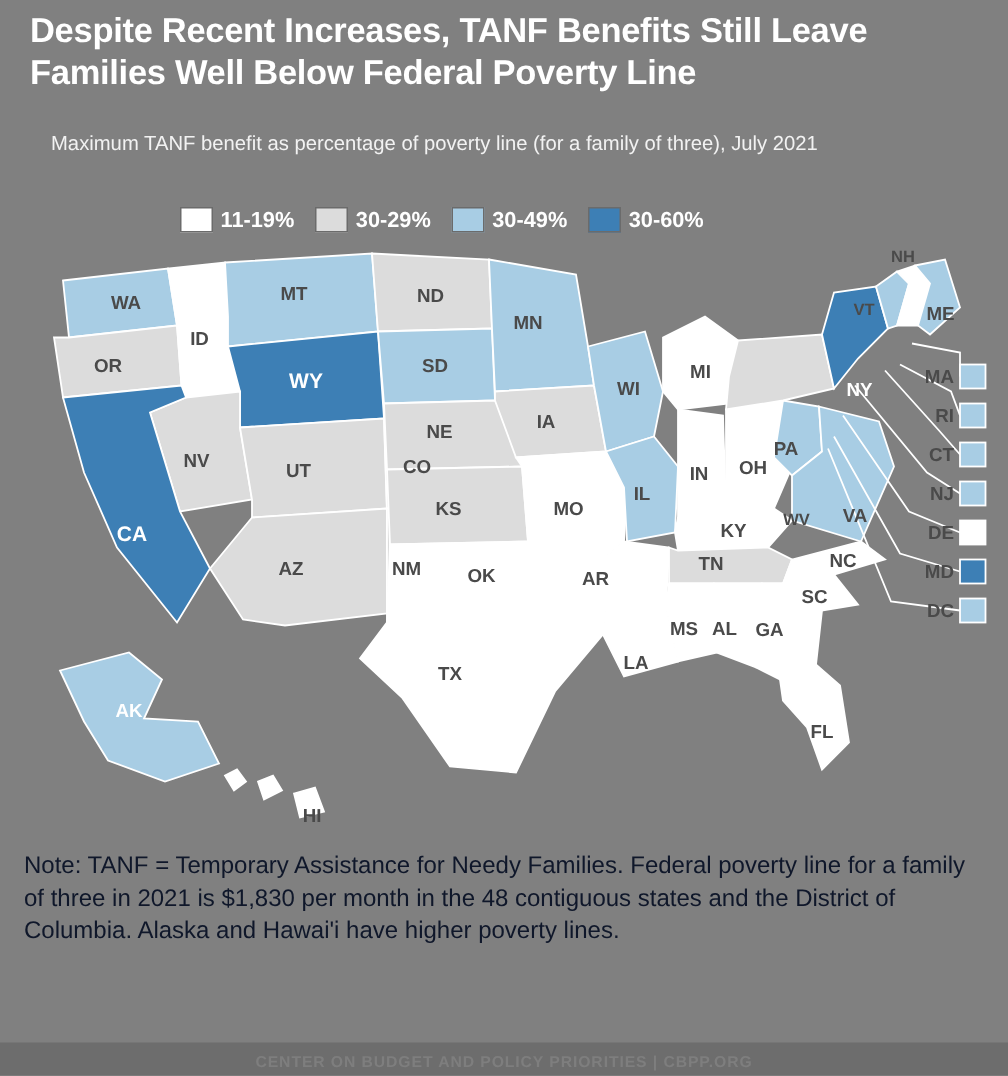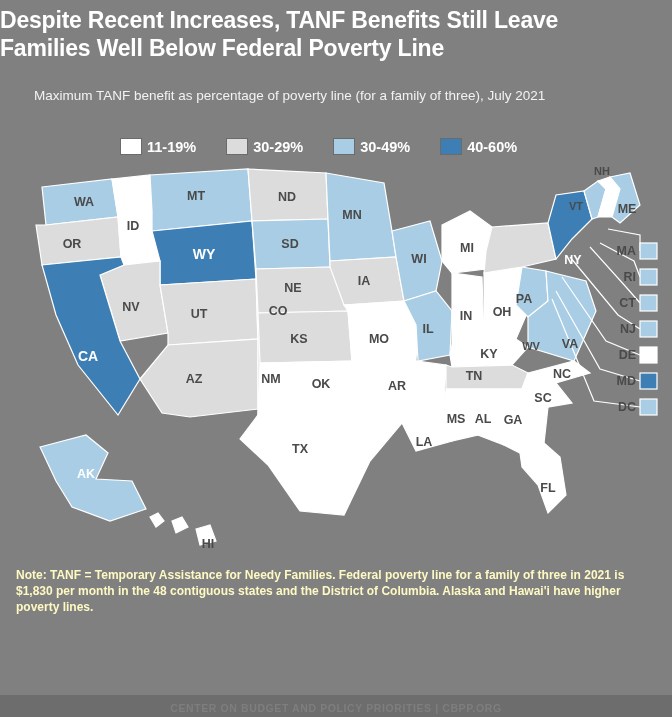--- a/index.html
+++ b/index.html
@@ -8,32 +8,32 @@
     width:672px; height:717px;
     background:#808080;
     font-family:"Liberation Sans", sans-serif;
     color:#ffffff;
     overflow:hidden;
     position:relative;
   }
   .wrap { position:relative; width:672px; height:717px; }
 
   .title {
-    position:absolute; left:0; top:6px; width:640px;
+    position:absolute; left:20px; top:6px; width:640px;
     font-size:23px; font-weight:bold; line-height:1.22;
     color:#ffffff; letter-spacing:-0.2px;
   }
   .subtitle {
     position:absolute; left:34px; top:88px; width:640px;
     font-size:13.5px; color:#f2f2f2; font-weight:normal;
   }
 
   .legend {
     position:absolute; left:120px; top:138px;
-    display:flex; gap:30px; align-items:flex-end;
+    display:flex; gap:14px; align-items:flex-end;
   }
   .legend-item { display:flex; align-items:center; gap:5px; }
   .legend-swatch {
     width:22px; height:17px; border:1px solid #6b6b6b; display:block;
   }
   .legend-label { font-size:14.5px; font-weight:bold; color:#ffffff; }
 
   svg.map { position:absolute; left:0; top:165px; }
 
   .st { stroke:#ffffff; stroke-width:1.2; }
@@ -46,21 +46,21 @@
   .leader { stroke:#ffffff; stroke-width:1.2; fill:none; }
 
   .box-label {
     font-family:"Liberation Sans", sans-serif;
     font-size:12.5px; font-weight:bold; fill:#4a4a4a;
     text-anchor:end; dominant-baseline:middle;
   }
 
   .notes {
     position:absolute; left:16px; top:567px; width:645px;
-    font-size:12px; line-height:1.35; color:#fef9c3;font-weight:bold;
+    font-size:16px; line-height:1.35; color:#0f172a;
   }
   .notes .blk { margin-bottom:10px; }
   .footer-bar {
     position:absolute; left:0; bottom:0; width:672px; height:22px;
     background:#6d6d6d;
   }
   .footer-text {
     position:absolute; left:0; bottom:3px; width:672px;
     text-align:center; font-size:10.5px; color:#7e7e7e; letter-spacing:0.6px;
     font-weight:bold;
@@ -82,21 +82,21 @@
     <div class="legend-item">
       <span class="legend-swatch" style="background:#dcdcdc"></span>
       <span class="legend-label">30-29%</span>
     </div>
     <div class="legend-item">
       <span class="legend-swatch" style="background:#a8cde4"></span>
       <span class="legend-label">30-49%</span>
     </div>
     <div class="legend-item">
       <span class="legend-swatch" style="background:#3d7fb5"></span>
-      <span class="legend-label">40-60%</span>
+      <span class="legend-label">30-60%</span>
     </div>
   </div>
 
   <svg class="map" width="672" height="400" viewBox="0 0 672 400">
 
     <polygon class="st" fill="#a8cde4" points="42,22 112,14 118,52 46,60"></polygon>
     <polygon class="st" fill="#dcdcdc" points="36,60 46,60 118,52 121,92 42,100"></polygon>
     <polygon class="st" fill="#ffffff" points="118,52 112,14 150,10 152,46 160,96 124,100 121,92"></polygon>
     <polygon class="st" fill="#a8cde4" points="150,10 248,4 252,56 152,66 152,46"></polygon>
     <polygon class="st" fill="#3d7fb5" points="152,66 252,56 256,114 160,120 160,96"></polygon>

